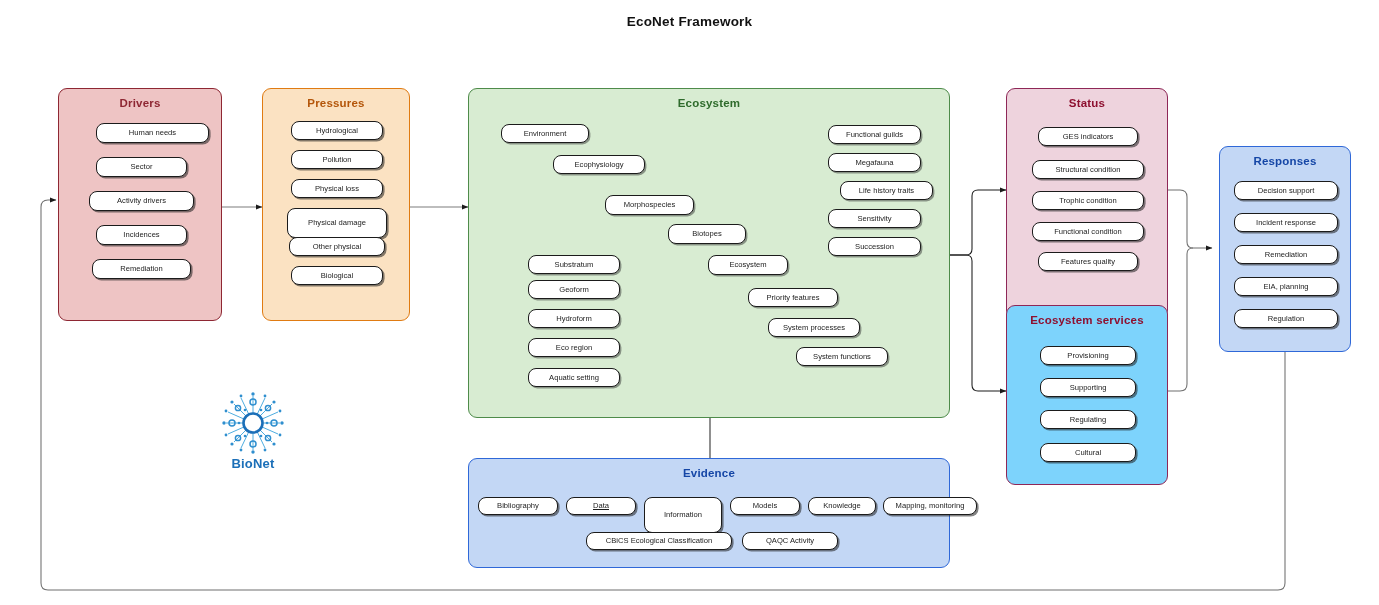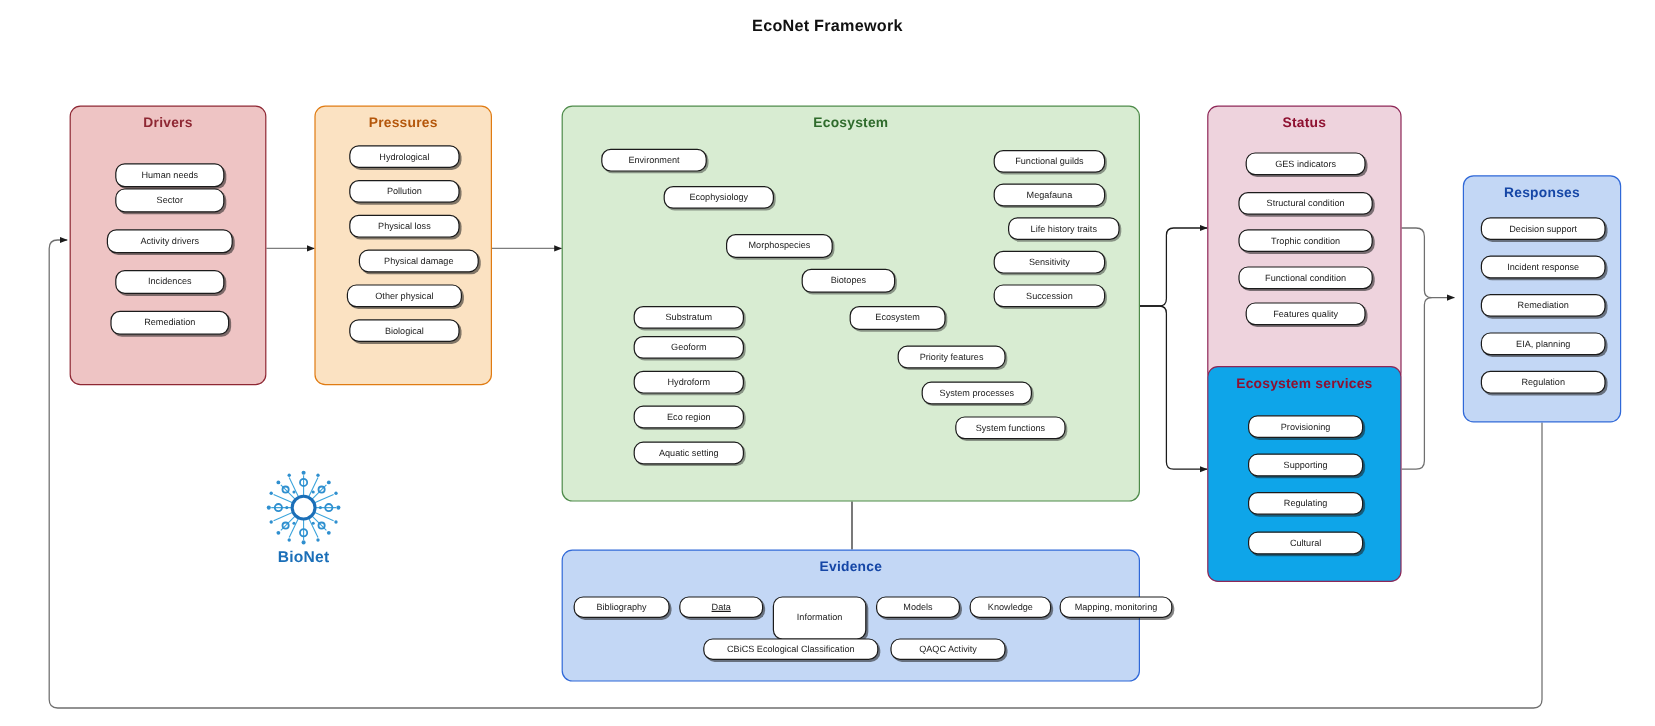--- a/index.html
+++ b/index.html
@@ -25,21 +25,21 @@
   }
 
   .p-drivers  {border:1.6px solid #8e2733;background:#eec4c4;}
   .p-drivers  > .ptitle{color:#8e2733;}
   .p-press    {border:1.6px solid #e07b12;background:#fbe2c2;}
   .p-press    > .ptitle{color:#b4560a;}
   .p-eco      {border:1.6px solid #4e8b4a;background:#d8ecd2;}
   .p-eco      > .ptitle{color:#2f6b2c;}
   .p-status   {border:1.6px solid #8e2757;background:#eed3dd;}
   .p-status   > .ptitle{color:#8e1030;}
-  .p-services {border:1.6px solid #8e2757;background:#0ea5e9;}
+  .p-services {border:1.6px solid #8e2757;background:#7dd3fc;}
   .p-services > .ptitle{color:#8e1030;}
   .p-resp     {border:1.6px solid #2f68d8;background:#c3d7f5;}
   .p-resp     > .ptitle{color:#1546a6;}
   .p-evid     {border:1.6px solid #2f68d8;background:#c3d7f5;}
   .p-evid     > .ptitle{color:#1546a6;}
 
   
   .node{
     position:absolute;box-sizing:border-box;
     background:#ffffff;border:1.1px solid #1b1b1b;border-radius:8px;
@@ -126,33 +126,33 @@
       <path d="M690,246 V258 Q690,264 696,264 H708" marker-end="url(#ahg)"></path>
 
       <path d="M730,278 V292 Q730,298 736,298 H748" marker-end="url(#ahg)"></path>
       <path d="M730,278 V322 Q730,327 736,327 H768" marker-end="url(#ahg)"></path>
       <path d="M730,278 V352 Q730,357 736,357 H796" marker-end="url(#ahg)"></path>
     </g>
   </svg>
 
   <div class="panel p-drivers" style="left:58px;top:88px;width:164px;height:233px;">
     <div class="ptitle">Drivers</div>
-    <div class="node" style="left:37px;top:47px;width:91px;height:20px;">Human needs</div>
+    <div class="node" style="left:37px;top:34px;width:113px;height:20px;">Human needs</div>
     <div class="node" style="left:37px;top:68px;width:91px;height:20px;">Sector</div>
     <div class="node" style="left:30px;top:102px;width:105px;height:20px;">Activity drivers</div>
     <div class="node" style="left:37px;top:136px;width:91px;height:20px;">Incidences</div>
     <div class="node" style="left:33px;top:170px;width:99px;height:20px;">Remediation</div>
   </div>
 
   <div class="panel p-press" style="left:262px;top:88px;width:148px;height:233px;">
     <div class="ptitle">Pressures</div>
     <div class="node" style="left:28px;top:32px;width:92px;height:19px;">Hydrological</div>
     <div class="node" style="left:28px;top:61px;width:92px;height:19px;">Pollution</div>
     <div class="node" style="left:28px;top:90px;width:92px;height:19px;">Physical loss</div>
-    <div class="node" style="left:36px;top:119px;width:100px;height:19px;">Physical damage</div>
+    <div class="node" style="left:24px;top:119px;width:100px;height:30px;">Physical damage</div>
     <div class="node" style="left:26px;top:148px;width:96px;height:19px;">Other physical</div>
     <div class="node" style="left:28px;top:177px;width:92px;height:19px;">Biological</div>
   </div>
 
   <div class="panel p-eco" style="left:468px;top:88px;width:482px;height:330px;">
     <div class="ptitle">Ecosystem</div>
   </div>
 
   <div class="node plain" style="left:501px;top:124px;width:88px;height:19px;">Environment</div>
   <div class="node plain" style="left:553px;top:155px;width:92px;height:19px;">Ecophysiology</div>

